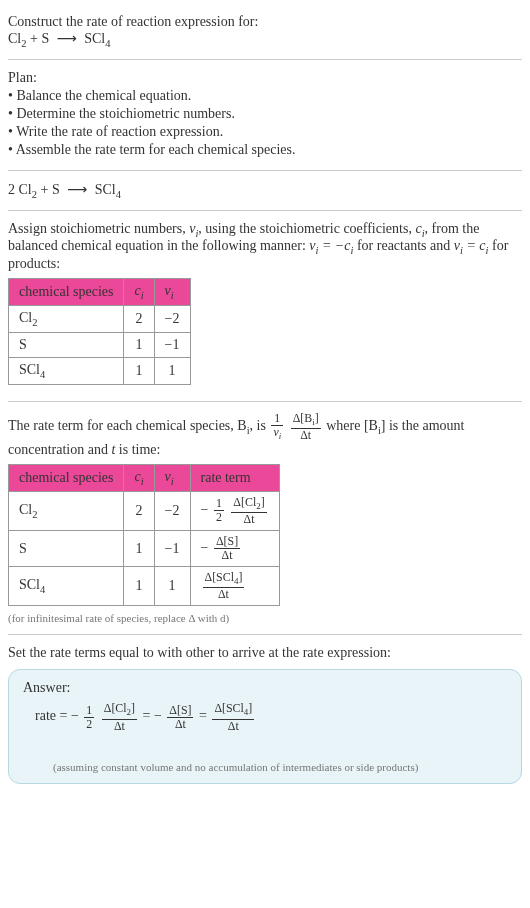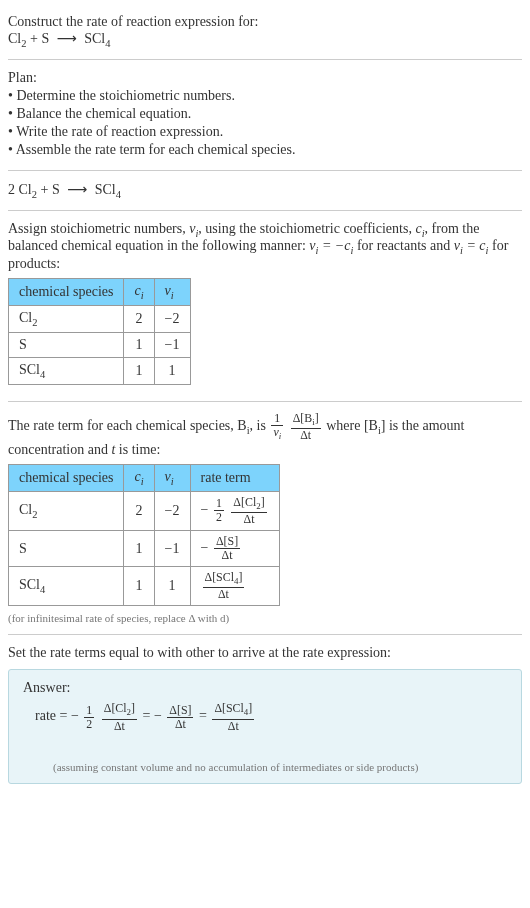--- a/index.html
+++ b/index.html
@@ -37,21 +37,21 @@
       border-collapse: collapse;
       margin: 6px 0;
     }
     td, th {
       border: 1px solid #999;
       padding: 4px 10px;
       text-align: left;
       font-weight: normal;
     }
     th {
-      background: #7dd3fc;
+      background: #ec4899;
     }
     .center {
       text-align: center;
     }
     .frac {
       display: inline-block;
       vertical-align: middle;
       text-align: center;
       font-size: 0.85em;
       margin: 0 2px;
@@ -67,21 +67,21 @@
       padding: 0 2px;
       line-height: 1.1;
     }
     .small-note {
       font-size: 11px;
       color: #777;
     }
     .answer-box {
       background: #e8f4f8;
       border: 1px solid #b8d8e0;
-      border-radius: 3px;
+      border-radius: 12px;
       padding: 10px 14px;
       margin: 8px 0 4px 0;
     }
     .answer-label {
       margin-bottom: 6px;
     }
     .rate-expr {
       margin-left: 12px;
       margin-bottom: 4px;
     }
@@ -101,22 +101,22 @@
 <div class="section">
   <div>Construct the rate of reaction expression for:</div>
   <div class="equation">
     <span><span>Cl</span><sub>2</sub></span><span> + S </span><span class="arrow">⟶</span><span><span> SCl</span><sub>4</sub></span>
   </div>
 </div>
 <hr>
 
 <div class="section">
   <div>Plan:</div>
+  <div class="plan-item">• Balance the chemical equation.</div>
   <div class="plan-item">• Determine the stoichiometric numbers.</div>
-  <div class="plan-item">• Balance the chemical equation.</div>
   <div class="plan-item">• Write the rate of reaction expression.</div>
   <div class="plan-item">• Assemble the rate term for each chemical species.</div>
 </div>
 <hr>
 
 <div class="section">
   <div class="equation">
     <span><span>2 Cl</span><sub>2</sub></span><span> + S </span><span class="arrow">⟶</span><span><span> SCl</span><sub>4</sub></span>
   </div>
 </div>

